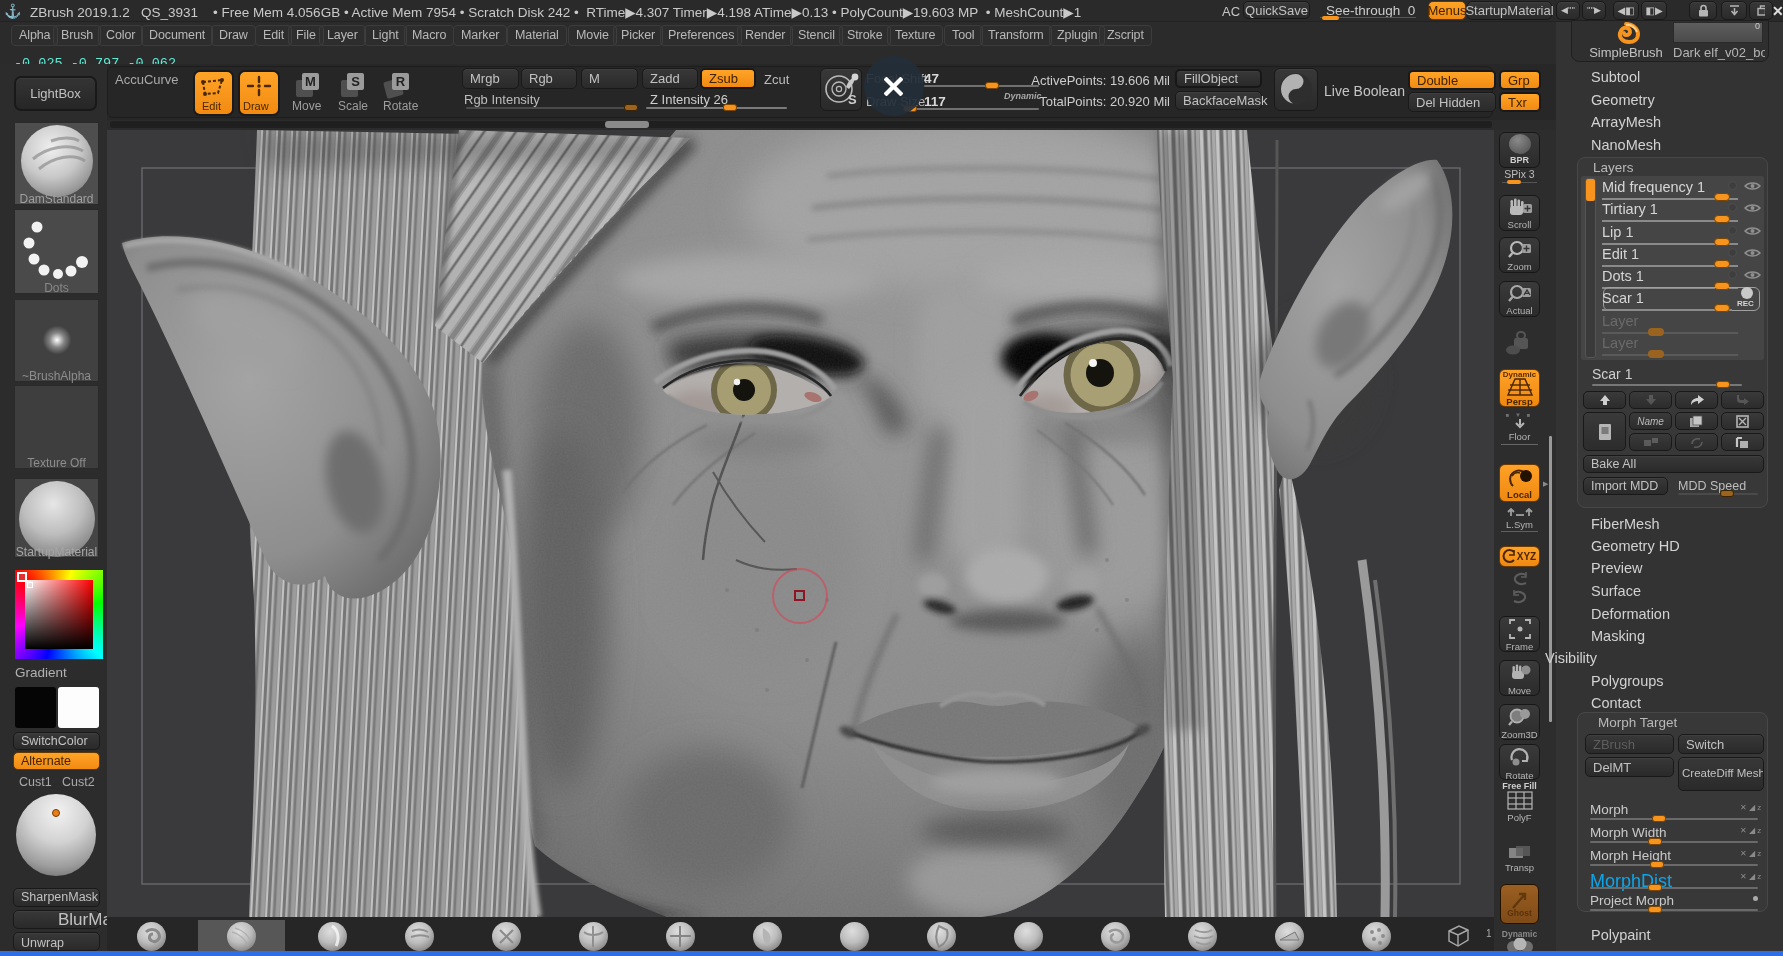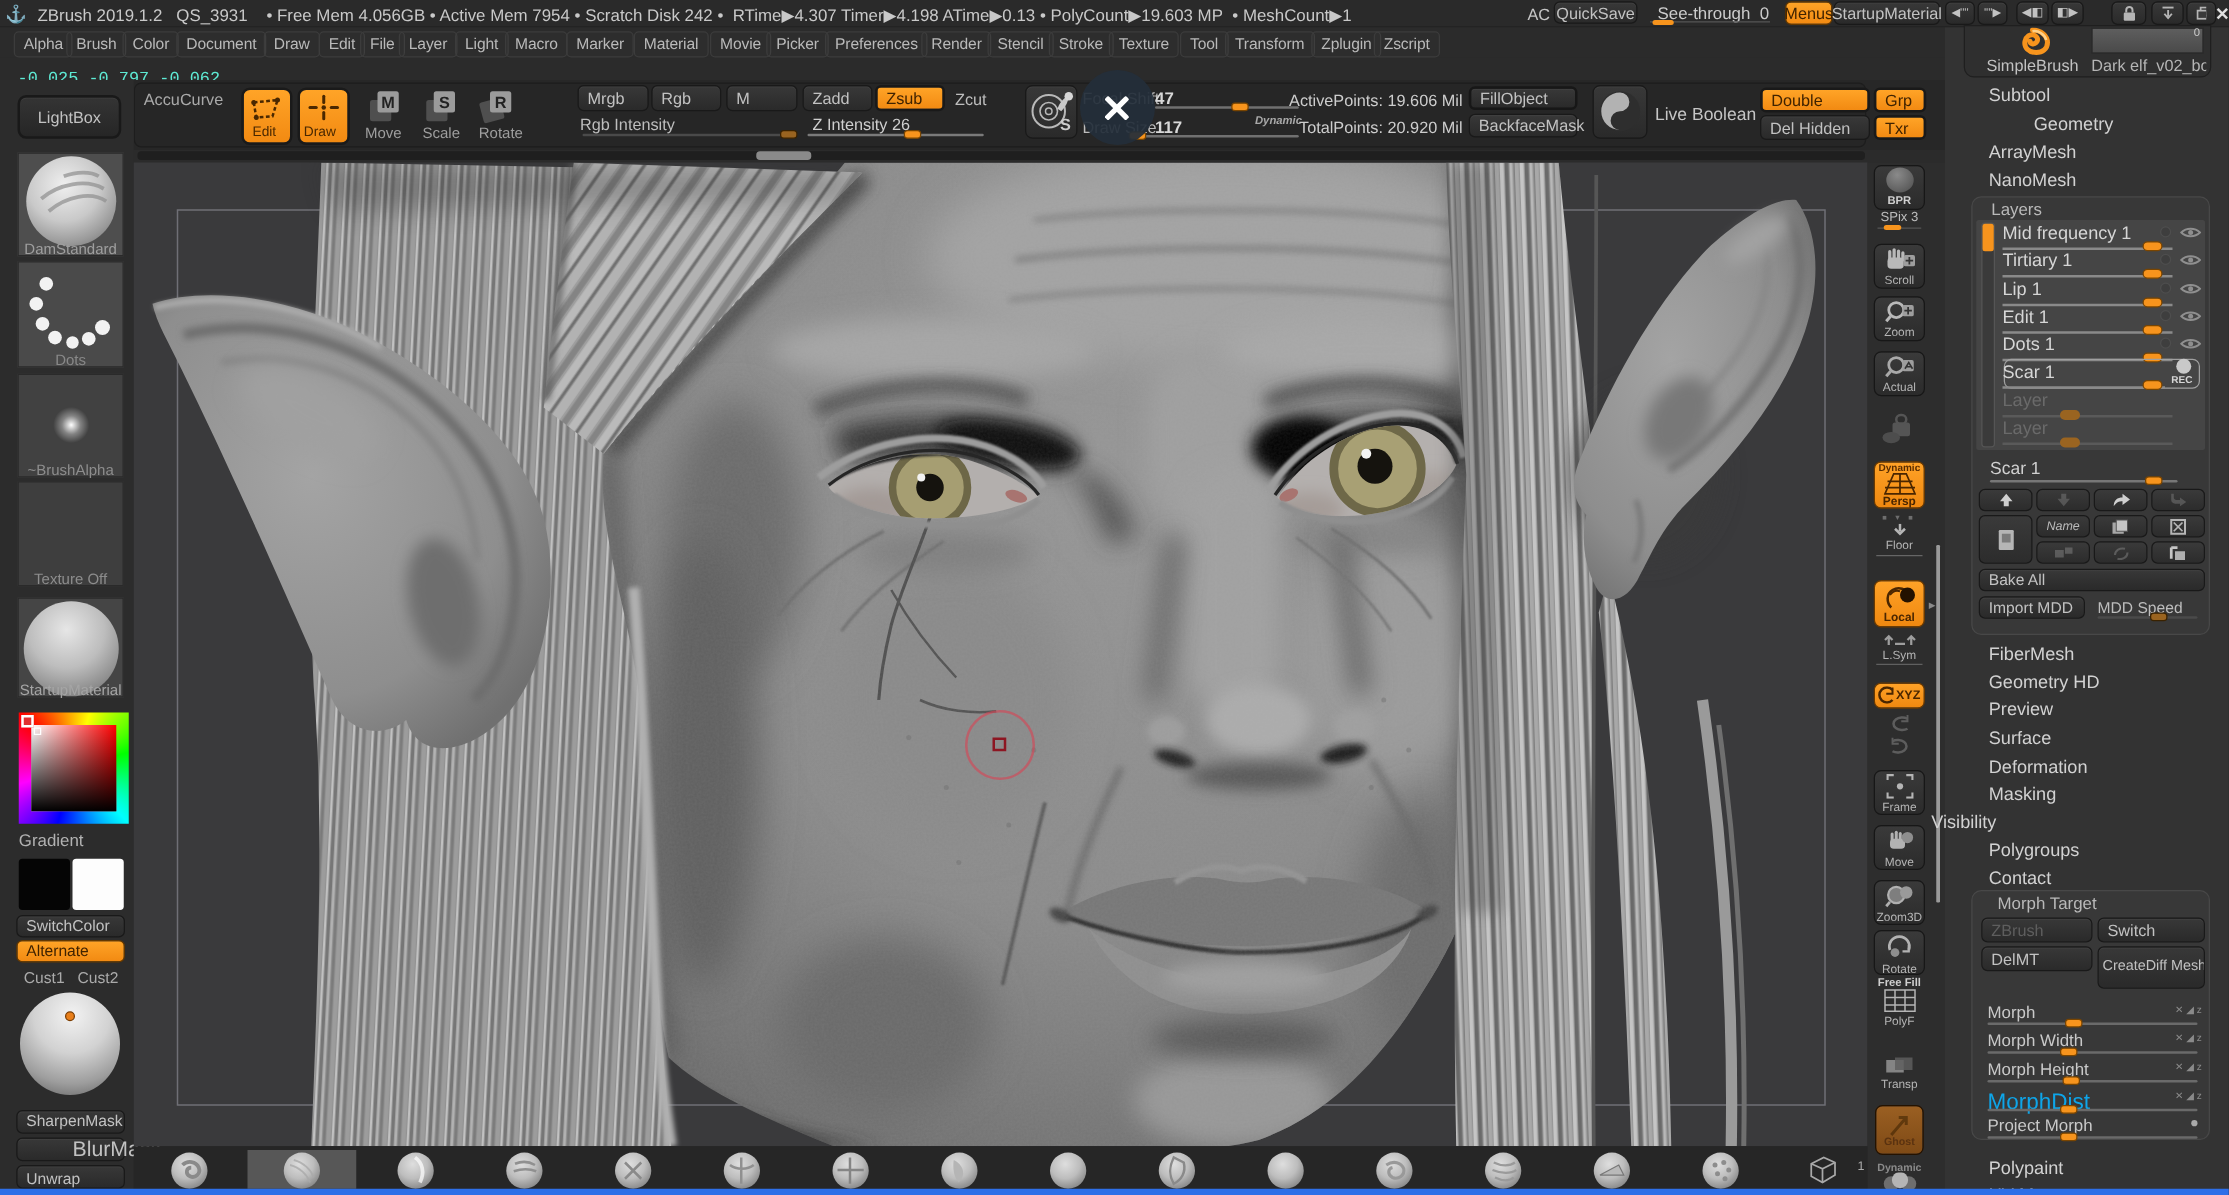--- a/index.html
+++ b/index.html
@@ -661,21 +661,21 @@
 <svg class="abs" style="left:1611px;top:22px;" width="30" height="22">
       <path d="M15 2 C22 2 27 7 27 12 C27 17 23 20 18 20 C12 20 8 16 9 11 C10 7 13 5 16 6 C19 7 20 10 18 12 C16 14 13 13 13 11" fill="none" stroke="#f7941d" stroke-width="4" stroke-linecap="round"></path>
       <path d="M15 3 C20 2 25 6 26 10" fill="none" stroke="#ffd28a" stroke-width="2"></path>
     </svg>
 <div class="lbl" style="left:1576px;top:45px;width:100px;text-align:center;font-size:13px;color:#c2c2c2;">SimpleBrush</div>
 <div class="abs" style="left:1673px;top:22px;width:90px;height:21px;background:linear-gradient(#5e5e5e,#4a4a4a);border:1px solid #2a2a2a;"></div>
 <div class="lbl" style="left:1755px;top:21px;font-size:9px;color:#ccc;">0</div>
 <div class="lbl" style="left:1673px;top:45px;width:92px;font-size:13px;color:#b5b5b5;overflow:hidden;white-space:nowrap;">Dark elf_v02_bod</div>
 
 <div class="rmenu" style="left:1591px;top:69px;">Subtool</div>
-<div class="rmenu" style="left:1591px;top:92px;margin-left:36px;">Geometry</div>
+<div class="rmenu" style="left:1591px;top:92px;">Geometry</div>
 <div class="rmenu" style="left:1591px;top:114px;">ArrayMesh</div>
 <div class="rmenu" style="left:1591px;top:137px;">NanoMesh</div>
 
 <div class="abs" style="left:1577px;top:157px;width:191px;height:351px;background:#383838;border:1px solid #484848;border-radius:8px;"></div>
 <div class="lbl" style="left:1593px;top:160px;font-size:13.5px;color:#b9b9b9;">Layers</div>
 <div class="abs" style="left:1581px;top:176px;width:183px;height:184px;background:#454545;border-radius:2px;"></div>
 <div class="abs" style="left:1585px;top:178px;width:11px;height:180px;background:#3a3a3a;border:1px solid #555;border-radius:3px;"></div>
 <div class="abs" style="left:1586px;top:179px;width:9px;height:22px;background:#f7941d;border-radius:2px;"></div>
 <div id="layerrows">
 <style>

